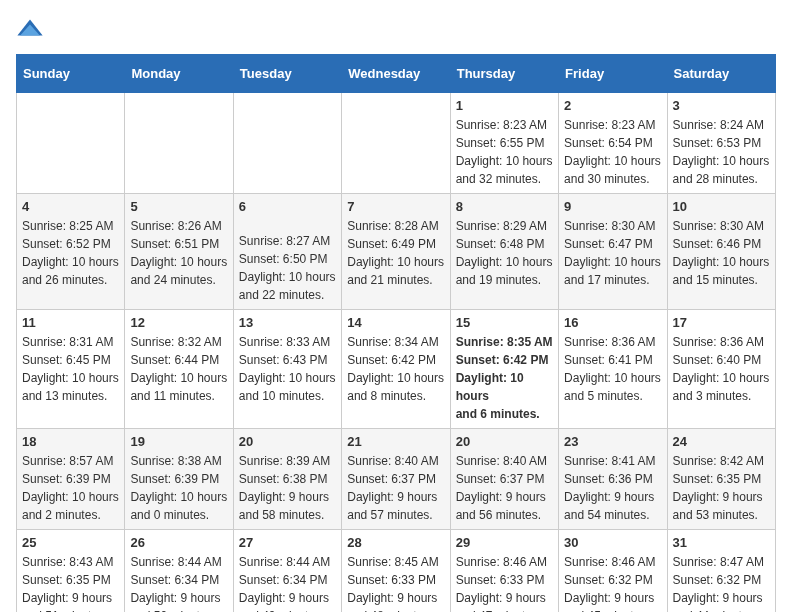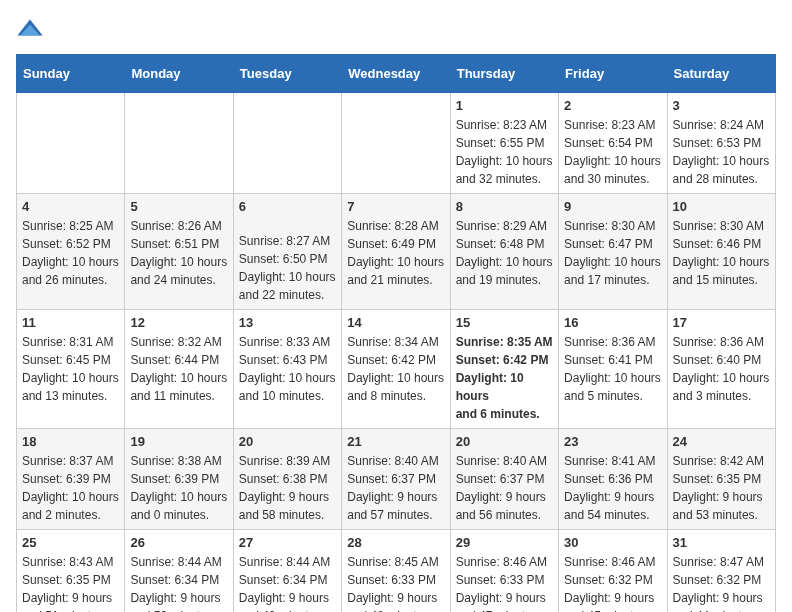--- a/index.html
+++ b/index.html
@@ -246,21 +246,21 @@
           <span class="day-number">17</span>
           <div class="day-info" style="white-space: pre-line;">Sunrise: 8:36 AM
 Sunset: 6:40 PM
 Daylight: 10 hours
 and 3 minutes.</div>
         </td>
       </tr>
       <tr>
         <td>
           <span class="day-number">18</span>
-          <div class="day-info" style="white-space: pre-line;">Sunrise: 8:37 AM
+          <div class="day-info" style="white-space: pre-line;">Sunrise: 8:57 AM
 Sunset: 6:39 PM
 Daylight: 10 hours
 and 2 minutes.</div>
         </td>
         <td>
           <span class="day-number">19</span>
           <div class="day-info" style="white-space: pre-line;">Sunrise: 8:38 AM
 Sunset: 6:39 PM
 Daylight: 10 hours
 and 0 minutes.</div>

